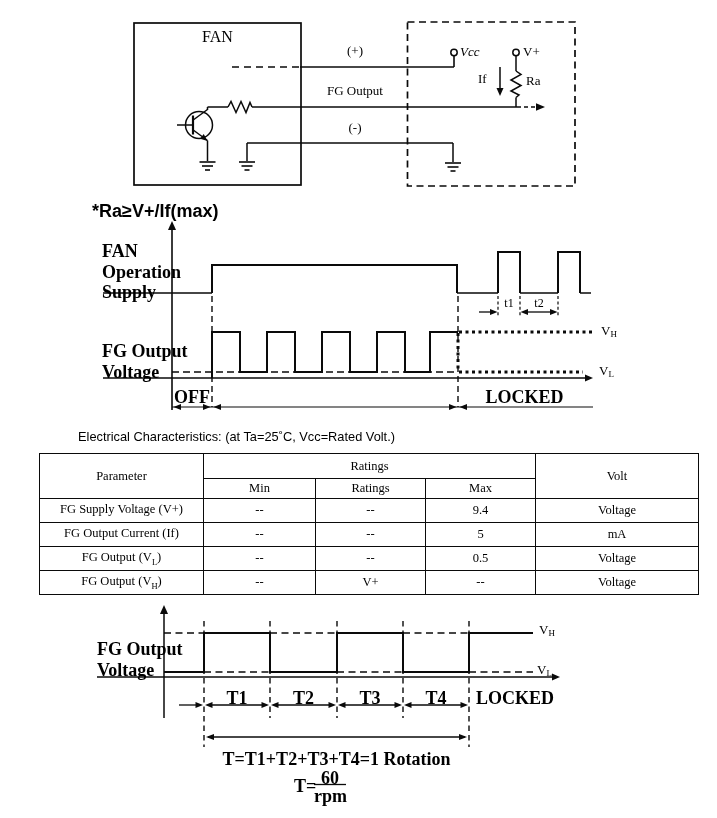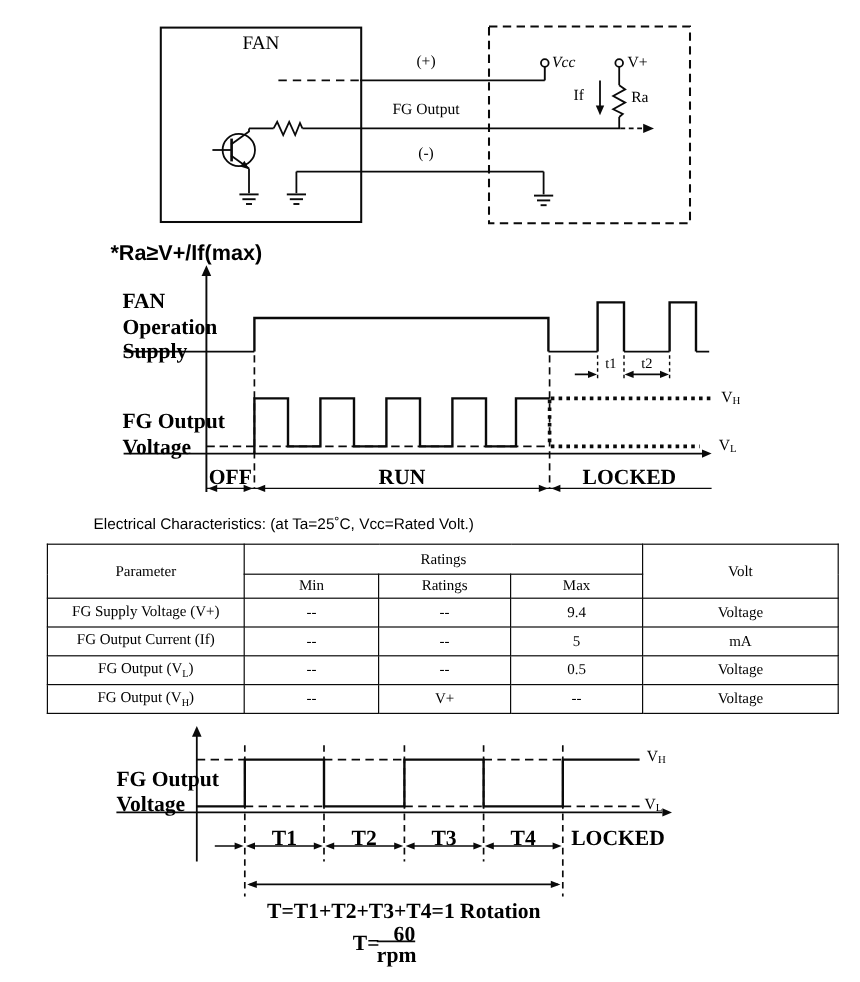--- a/index.html
+++ b/index.html
@@ -162,21 +162,20 @@
   </div>
   <div class="abs serif f12 ctr" style="left:498px;top:297px;width:22px;">t1</div>
   <div class="abs serif f12 ctr" style="left:527px;top:297px;width:24px;">t2</div>
   <div class="abs serif f13" style="left:601px;top:324px;">
     <span>V</span><span class="vsub">H</span>
   </div>
   <div class="abs serif f13" style="left:599px;top:364px;">
     <span>V</span><span class="vsub">L</span>
   </div>
   <div class="abs serif f125 ctr" style="left:172px;top:387px;width:40px;">OFF</div>
-  <div class="abs serif f125 ctr" style="left:212px;top:387px;width:246px;">RUN</div>
   <div class="abs serif f125 ctr" style="left:458px;top:387px;width:133px;">LOCKED</div>
 
   <div class="abs sans" style="left:78px;top:430px;font-size:12.8px;">Electrical Characteristics: (at Ta=25˚C, Vcc=Rated Volt.)</div>
 
   <table class="spec">
     <colgroup>
       <col style="width:164px">
         <col style="width:112px">
         <col style="width:110px">
         <col style="width:110px">
@@ -279,16 +278,16 @@
   <div class="abs serif f13" style="left:537px;top:663px;">
     <span>V</span><span class="vsub">L</span>
   </div>
   <div class="abs serif f125 ctr" style="left:204px;top:688px;width:66px;">T1</div>
   <div class="abs serif f125 ctr" style="left:270px;top:688px;width:67px;">T2</div>
   <div class="abs serif f125 ctr" style="left:337px;top:688px;width:66px;">T3</div>
   <div class="abs serif f125 ctr" style="left:403px;top:688px;width:66px;">T4</div>
   <div class="abs serif f125 ctr" style="left:469px;top:688px;width:92px;">LOCKED</div>
   <div class="abs serif f125 ctr" style="left:155px;top:749px;width:363px;">T=T1+T2+T3+T4=1 Rotation</div>
   <div class="abs serif f125" style="left:294px;top:776px;">T=</div>
-  <div class="abs serif f125 ctr" style="left:314px;top:768px;width:32px;text-align:right;">60</div>
+  <div class="abs serif f125 ctr" style="left:314px;top:768px;width:32px;">60</div>
   <div class="abs serif f125 ctr" style="left:314px;top:786px;width:32px;">rpm</div>
 
 </div>
 
 </body></html>

